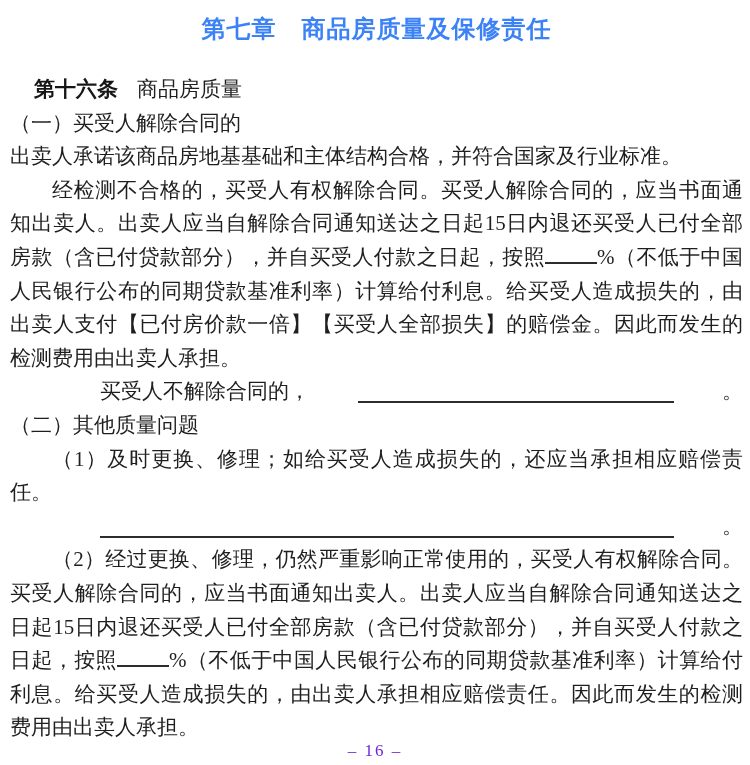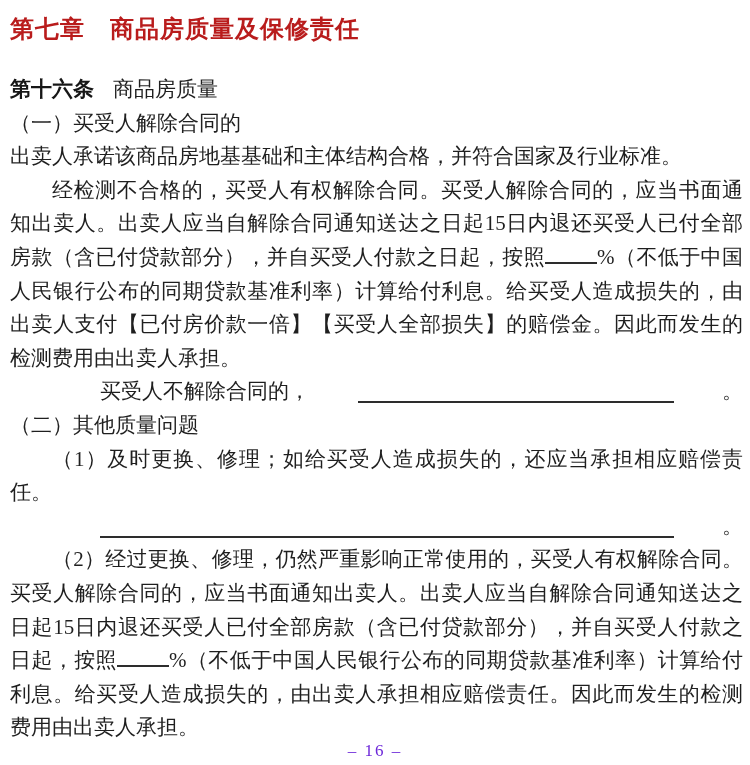--- a/index.html
+++ b/index.html
@@ -11,42 +11,44 @@
     color: #1f1f1f;
     font-family: "Liberation Serif", "DejaVu Serif", serif;
     overflow: hidden;
     box-sizing: border-box;
   }
   .content {
     padding: 14px 7px 0 10px;
     box-sizing: border-box;
   }
   .chapter-title {
+    text-align: center;
     font-family: "Liberation Sans", "DejaVu Sans", sans-serif;
     font-weight: bold;
     font-size: 24px;
     line-height: 30px;
     letter-spacing: 1px;
     margin: 0 0 28px 0;
-    color: #b91c1c;
+    color: #3b82f6;
   }
   p.body-line {
     margin: 0;
     font-size: 21px;
     line-height: 33.6px;
     text-align: justify;
     text-indent: 2em;
     color: #1f1f1f;
   }
   p.no-indent { text-indent: 0; }
   .article-label {
     font-family: "Liberation Sans", "DejaVu Sans", sans-serif;
     font-weight: bold;
     color: #161616;
     margin-right: 0.9em;
+    margin-left: 24px;
   }
   .inline-blank {
     display: inline-block;
     width: 52px;
     height: 1em;
     border-bottom: 2px solid #2d2d2d;
   }
   .fill-row {
     display: flex;
     font-size: 21px;

